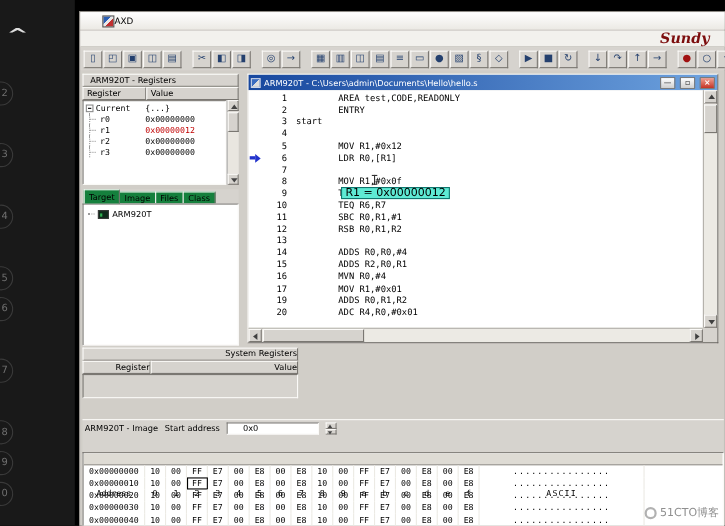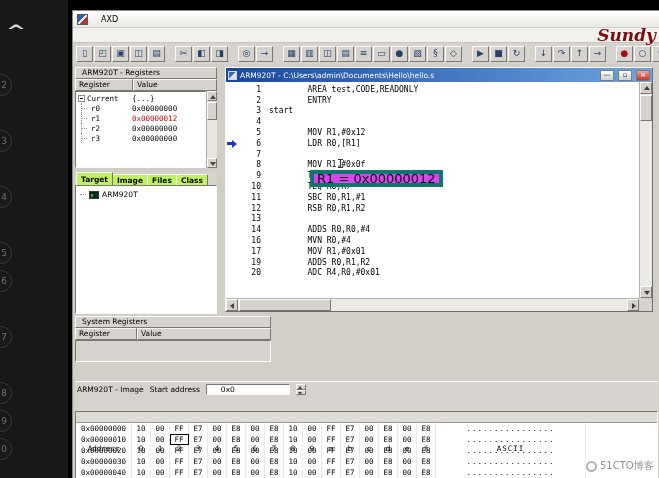--- a/index.html
+++ b/index.html
@@ -11,30 +11,30 @@
   .side-strip { position:absolute; left:0; top:0; width:68px; height:100%; background:#191919; }
   .chevron { position:absolute; left:6px; top:22px; color:#dedede; font-size:15px; font-weight:bold;
              transform:scaleX(1.6); transform-origin:left; }
   .side-num { position:absolute; left:-10px; width:22px; height:22px; border:1px solid #3a3a3a;
               border-radius:50%; color:#707070; font-size:9px; text-align:right; line-height:20px; padding-right:4px; }
 
   
   .app-window { position:absolute; left:72px; top:10px; width:587px; height:470px; background:#d6d3ce;
                 border:1px solid #8e8b86; border-right:none; }
   .titlebar { height:17px; background:linear-gradient(#ffffff,#ebe9e4); display:flex; align-items:center;
-              gap:13px; padding:0 4px; border-bottom:1px solid #cfccc6; }
+              gap:0; padding:0 20px; border-bottom:1px solid #cfccc6; }
   .app-icon { width:11px; height:11px; border:1px solid #555;
               background:linear-gradient(135deg,#2b5fb4 0 40%,#e8e8e8 40% 60%,#c03030 60% 100%); }
   .wtitle { font-size:8px; color:#000; }
 
   .menubar { height:15px; background:#f2f1ed; display:flex; align-items:center; border-bottom:1px solid #c8c5bf; }
   .menu-items { display:flex; }
   .menu-item { font-size:8px; color:#101010; padding:0 5px; white-space:nowrap; }
-  .brand { margin-left:auto; padding-right:3px; font-family:"DejaVu Serif",serif; font-style:italic;
-           font-weight:bold; font-size:17px; color:#7c0d0d; }
+  .brand { margin-left:auto; padding-right:14px; font-family:"DejaVu Serif",serif; font-style:italic;
+           font-weight:bold; font-size:13px; color:#7c0d0d; }
 
   .toolbar { height:21px; display:flex; align-items:center; padding:0 3px; background:#d6d3ce; }
   .tb-group { display:flex; margin-right:9px; }
   .tb-group.right-side { margin-left:auto; }
   .tb-btn { width:17px; height:16px; margin-right:1px; background:#d6d3ce; border:1px solid;
             border-color:#fbfaf8 #7a7772 #7a7772 #fbfaf8; display:flex; align-items:center; justify-content:center; }
   .tb-glyph { font-size:9px; line-height:1; color:#24406e; }
 
   .client { position:absolute; left:0; top:53px; width:100%; height:417px; background:#d1cec8; overflow:hidden; }
   .panel { position:absolute; background:#d6d3ce; }
@@ -66,23 +66,23 @@
   .mini-arrow.up::after { content:""; position:absolute; left:1.5px; top:2.5px; border-left:3px solid transparent;
                 border-right:3px solid transparent; border-bottom:4px solid #444; }
   .mini-arrow.down::after { content:""; position:absolute; left:1.5px; top:2.5px; border-left:3px solid transparent;
                 border-right:3px solid transparent; border-top:4px solid #444; }
   .mini-thumb { position:absolute; left:0; top:11px; width:10px; height:18px; background:#d6d3ce; border:1px solid;
                 border-color:#fbfaf8 #7a7772 #7a7772 #fbfaf8; }
 
   
   .target-panel { left:2px; top:108px; width:142px; height:142px; }
   .tabs-row { display:flex; height:13px; align-items:flex-end; padding-left:1px; }
-  .tab { font-size:7.5px; line-height:11px; height:11px; padding:0 4px; background:#bef264; color:#000;
+  .tab { font-size:7.5px; line-height:11px; height:11px; padding:0 4px; background:#15803d; color:#000;
          border:1px solid #7a7772; border-bottom:none; border-top-color:#fbfaf8; border-left-color:#fbfaf8;
-         margin-right:-1px; white-space:nowrap;font-weight:bold; }
+         margin-right:-1px; white-space:nowrap; }
   .tab.active { height:13px; line-height:13px; position:relative; z-index:2; }
   .target-body { position:absolute; left:0; right:0; top:13px; bottom:0; background:#fff;
                  border:1px solid; border-color:#7a7772 #fbfaf8 #fbfaf8 #7a7772; }
   .target-item { display:flex; align-items:center; gap:3px; padding:4px 0 0 4px; font-size:7.5px; }
   .twig2 { width:6px; border-top:1px dotted #9a9a9a; }
   .chip { width:10px; height:8px; background:#0e2a1a; border:1px solid #3a3a3a; position:relative; flex:none; }
   .chip::after { content:""; position:absolute; left:1px; top:2px; width:2px; height:3px; background:#2fae4f; }
 
   
   .code-window { left:152px; top:3px; width:428px; height:245px; display:flex; flex-direction:column;
@@ -99,21 +99,21 @@
   .code-area { flex:1; background:#fff; position:relative; overflow:hidden; padding-top:2px; }
   .code-line { display:flex; align-items:center; height:10.8px; font-family:"DejaVu Sans Mono",monospace;
                font-size:8px; color:#000; }
   .bp-margin { width:13px; flex:none; position:relative; height:100%; }
   .lnum { width:22px; flex:none; text-align:right; }
   .ctext { white-space:pre; padding-left:8px; }
   .cur-arrow { position:absolute; left:1px; top:2px; width:11px; height:8px; }
   .cur-arrow .arrow-tail { position:absolute; left:0; top:2.5px; width:5px; height:3px; background:#2233cc; }
   .cur-arrow .arrow-head { position:absolute; left:5px; top:0; width:0; height:0; border-top:4px solid transparent;
                            border-bottom:4px solid transparent; border-left:5px solid #2233cc; }
-  .tooltip { position:absolute; left:84px; top:88px; background:#d946ef; border:4px solid #0f766e; font-size:13px;
+  .tooltip { position:absolute; left:84px; top:88px; background:#5eead4; border:1px solid #0f766e; font-size:10px;
              line-height:9px; padding:0 3px; white-space:nowrap; z-index:5; }
   .ibeam { position:absolute; left:112px; top:77px; width:5px; height:9px; }
   .ibeam::before { content:""; position:absolute; left:2px; top:0; bottom:0; width:1px; background:#333; }
   .ibeam::after { content:""; position:absolute; left:0; right:0; top:0; height:1px; background:#333; box-shadow:0 8px 0 #333; }
   .vscroll { width:13px; flex:none; position:relative; background:#eceae4; border-left:1px solid #b5b2ac; }
   .sbtn { position:absolute; width:12px; height:12px; background:#d6d3ce; border:1px solid;
           border-color:#fbfaf8 #7a7772 #7a7772 #fbfaf8; }
   .vscroll .sbtn.top { top:0; left:0; } .vscroll .sbtn.bot { bottom:0; left:0; }
   .vthumb { position:absolute; left:0; top:13px; width:12px; height:26px; background:#d6d3ce; border:1px solid;
             border-color:#fbfaf8 #7a7772 #7a7772 #fbfaf8; }
@@ -123,21 +123,21 @@
   .tri.left { left:3px; top:2.5px; border-top:3px solid transparent; border-bottom:3px solid transparent; border-right:4px solid #404040; }
   .tri.right { left:3.5px; top:2.5px; border-top:3px solid transparent; border-bottom:3px solid transparent; border-left:4px solid #404040; }
   .hscroll-row { height:13px; flex:none; display:flex; }
   .hscroll { flex:1; position:relative; background:#eceae4; border-top:1px solid #b5b2ac; }
   .hscroll .sbtn.left { left:0; top:0; } .hscroll .sbtn.rightend { right:0; top:0; }
   .hthumb { position:absolute; left:13px; top:0; width:92px; height:12px; background:#d6d3ce; border:1px solid;
             border-color:#fbfaf8 #7a7772 #7a7772 #fbfaf8; }
   .corner { width:13px; height:13px; background:#d6d3ce; }
 
   
-  .sysreg-panel { left:2px; top:252px; width:196px; height:46px; }
+  .sysreg-panel { left:2px; top:252px; width:196px; height:46px;text-align:right; }
   .sysreg-panel .col-btn.c1 { width:62px; }
   .sysreg-body { position:absolute; left:0; right:0; top:24px; bottom:0; background:#d6d3ce;
                  border:1px solid; border-color:#7a7772 #fbfaf8 #fbfaf8 #7a7772; }
 
   
   .memory-panel { left:2px; top:317px; width:583px; height:100px; border-top:1px solid #fbfaf8; }
   .mem-titlerow { height:15px; display:flex; align-items:center; font-size:7.5px; gap:6px; padding-left:2px; color:#000; }
   .addr-input { width:84px; height:11px; background:#fff; border:1px solid; border-color:#7a7772 #fbfaf8 #fbfaf8 #7a7772;
                 font-size:7.5px; font-family:"DejaVu Sans",sans-serif; padding-left:14px; outline:none; }
   .spinner { width:10px; height:11px; display:flex; flex-direction:column; }
@@ -454,20 +454,25 @@
                   <span class="lnum">13</span>
                   <span class="ctext"></span>
                 </div>
                 <div class="code-line">
                   <span class="bp-margin"></span>
                   <span class="lnum">14</span>
                   <span class="ctext">        ADDS R0,R0,#4</span>
                 </div>
                 <div class="code-line">
                   <span class="bp-margin"></span>
+                  <span class="lnum">15</span>
+                  <span class="ctext">        ADDS R2,R0,R1</span>
+                </div>
+                <div class="code-line">
+                  <span class="bp-margin"></span>
                   <span class="lnum">16</span>
                   <span class="ctext">        MVN R0,#4</span>
                 </div>
                 <div class="code-line">
                   <span class="bp-margin"></span>
                   <span class="lnum">17</span>
                   <span class="ctext">        MOV R1,#0x01</span>
                 </div>
                 <div class="code-line">
                   <span class="bp-margin"></span>

